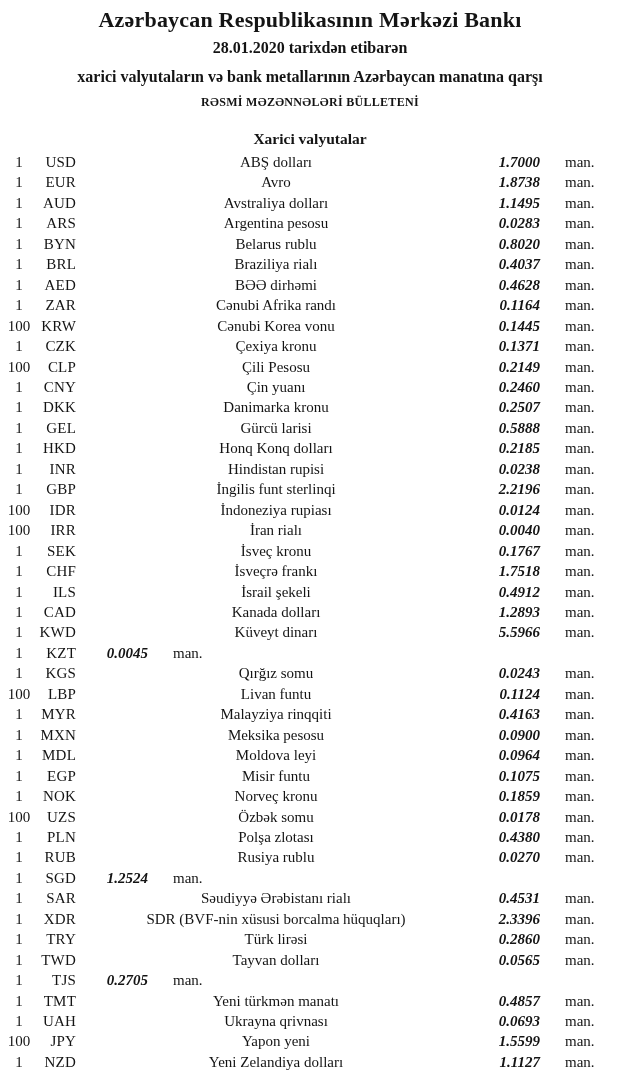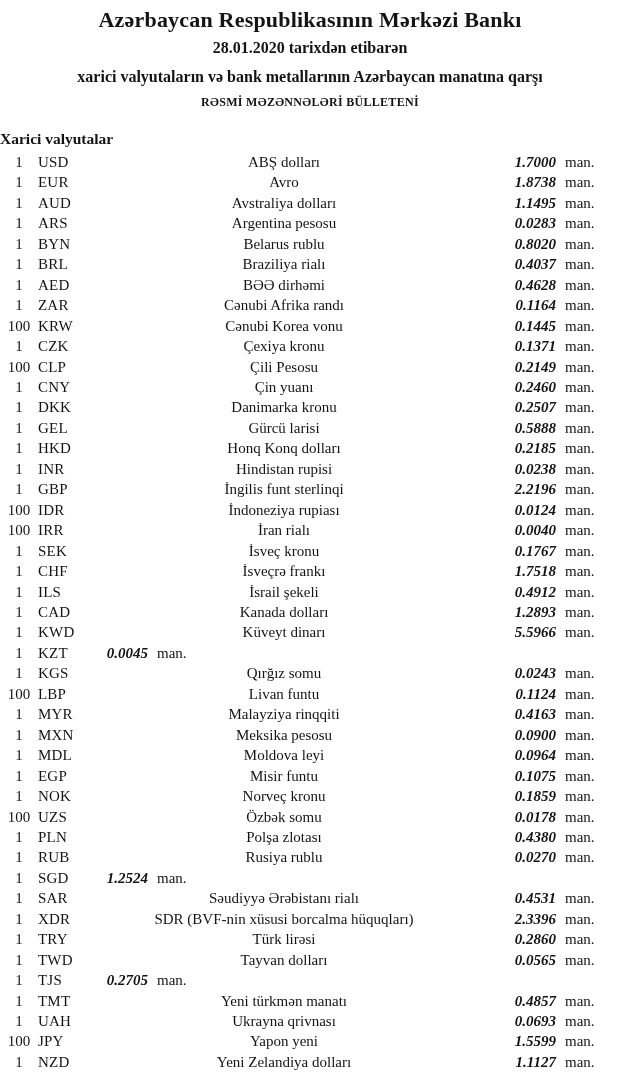--- a/index.html
+++ b/index.html
@@ -51,20 +51,21 @@
     font-size: 12px;
     line-height: 18px;
     font-weight: bold;
     letter-spacing: 0.3px;
   }
   .section-title {
     position: absolute;
     top: 129px;
     left: 0;
     right: 0;
+    text-align: center;
     font-size: 15.5px;
     line-height: 19px;
     font-weight: bold;
   }
   .rates-table {
     position: absolute;
     top: 152px;
     left: 0;
     right: 0;
   }
@@ -76,42 +77,42 @@
     line-height: 20.46px;
     white-space: nowrap;
   }
   .qty {
     width: 38px;
     text-align: center;
     flex: 0 0 auto;
   }
   .code {
     width: 38px;
-    text-align: left;
+    text-align: right;
     flex: 0 0 auto;
     letter-spacing: 0.2px;
   }
   .name {
     flex: 1 1 auto;
     padding-left: 8px;
     overflow: hidden;
     text-align: center;
   }
   .rate {
     width: 72px;
     flex: 0 0 auto;
     text-align: right;
     font-weight: bold;
     font-style: italic;
     font-size: 15px;
   }
   .unit {
-    width: 64px;
+    width: 80px;
     flex: 0 0 auto;
-    padding-left: 9px;
+    padding-left: 25px;
     box-sizing: border-box;
   }
 </style>
 </head>
 <body>
 
 <div class="doc">
 
   <div class="doc-header">
     <div class="bank-name">Azərbaycan Respublikasının Mərkəzi Bankı</div>

